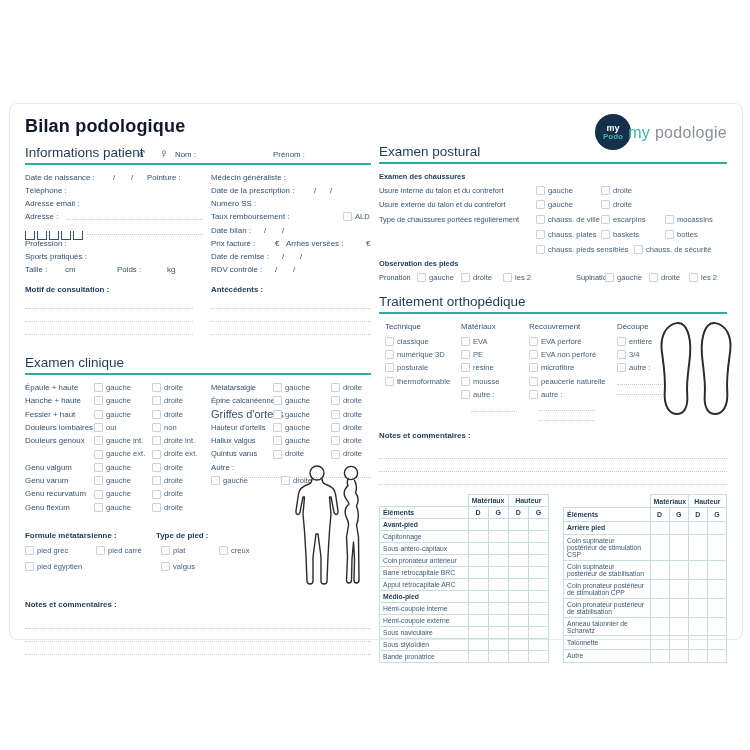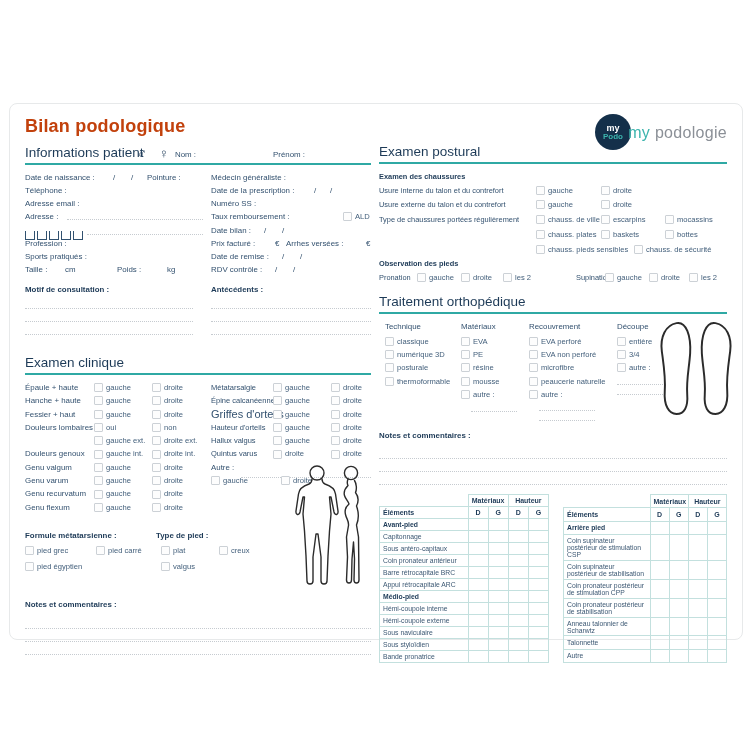--- a/index.html
+++ b/index.html
@@ -4,21 +4,21 @@
 <style>
   html,body{margin:0;padding:0;background:#fff;}
   body{width:750px;height:750px;position:relative;overflow:hidden;
        font-family:"Liberation Sans","DejaVu Sans",sans-serif;color:#33516f;
        -webkit-font-smoothing:antialiased;}
   .card{position:absolute;left:9px;top:103px;width:732px;height:535px;
         border:1px solid #e7e9ea;border-radius:8px;background:#fff;}
   .col{position:absolute;top:12px;}
   .colL{left:15px;width:346px;}
   .colR{left:369px;width:356px;}
-  .title{font-size:18px;font-weight:bold;color:#c2410c;letter-spacing:.2px;margin:0;}
+  .title{font-size:18px;font-weight:bold;color:#0f172a;letter-spacing:.2px;margin:0;}
   .sechead{position:relative;border-bottom:2px solid #2fa9a4;}
   .sectitle{position:absolute;left:0;bottom:3px;font-size:13.5px;color:#1d3a57;}
   .b{font-weight:bold;color:#1d3a57;}
   .abs{position:absolute;white-space:nowrap;}
   .lbl{font-size:7.9px;}
   .sm{font-size:7.4px;}
   .cb{width:7px;height:7px;border:1px solid #ccd1d6;background:#fdfdfd;border-radius:1px;
       display:inline-block;flex:none;}
   .opt{position:absolute;display:flex;align-items:center;gap:3px;white-space:nowrap;}
   .ol{font-size:7.6px;color:#44607c;}
@@ -163,39 +163,39 @@
             <span class="opt" style="left:69px;top:0;height:100%;">
               <span class="cb"></span>
               <span class="ol">oui</span>
             </span>
             <span class="opt" style="left:127px;top:0;height:100%;">
               <span class="cb"></span>
               <span class="ol">non</span>
             </span>
           </div>
         <div class="crow">
+            <span class="cl">Douleurs genoux</span>
+            <span class="opt" style="left:69px;top:0;height:100%;">
+              <span class="cb"></span>
+              <span class="ol">gauche int.</span>
+            </span>
+            <span class="opt" style="left:127px;top:0;height:100%;">
+              <span class="cb"></span>
+              <span class="ol">droite int.</span>
+            </span>
+          </div>
+        <div class="crow">
             <span class="cl"></span>
             <span class="opt" style="left:69px;top:0;height:100%;">
               <span class="cb"></span>
               <span class="ol">gauche ext.</span>
             </span>
             <span class="opt" style="left:127px;top:0;height:100%;">
               <span class="cb"></span>
               <span class="ol">droite ext.</span>
-            </span>
-          </div>
-        <div class="crow">
-            <span class="cl">Douleurs genoux</span>
-            <span class="opt" style="left:69px;top:0;height:100%;">
-              <span class="cb"></span>
-              <span class="ol">gauche int.</span>
-            </span>
-            <span class="opt" style="left:127px;top:0;height:100%;">
-              <span class="cb"></span>
-              <span class="ol">droite int.</span>
             </span>
           </div>
         <div class="crow">
             <span class="cl">Genu valgum</span>
             <span class="opt" style="left:69px;top:0;height:100%;">
               <span class="cb"></span>
               <span class="ol">gauche</span>
             </span>
             <span class="opt" style="left:127px;top:0;height:100%;">
               <span class="cb"></span>

